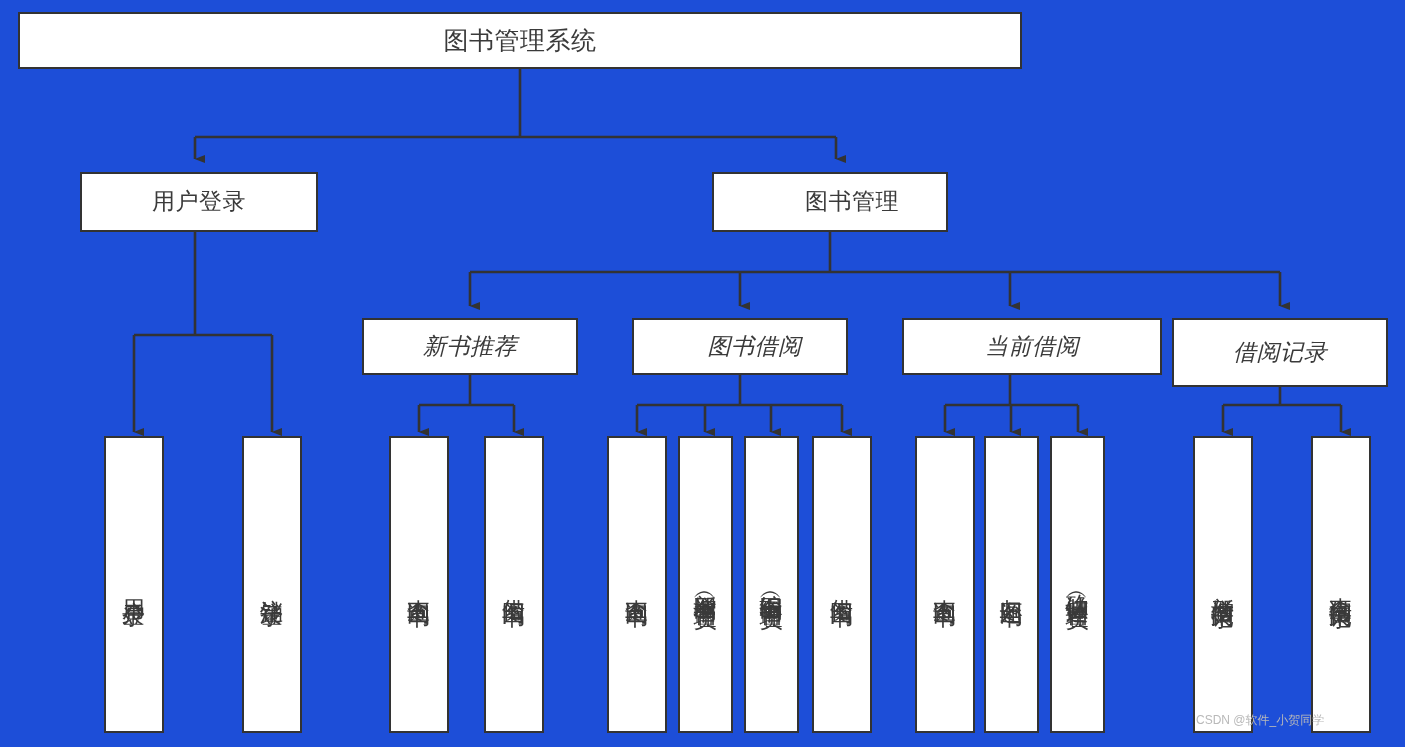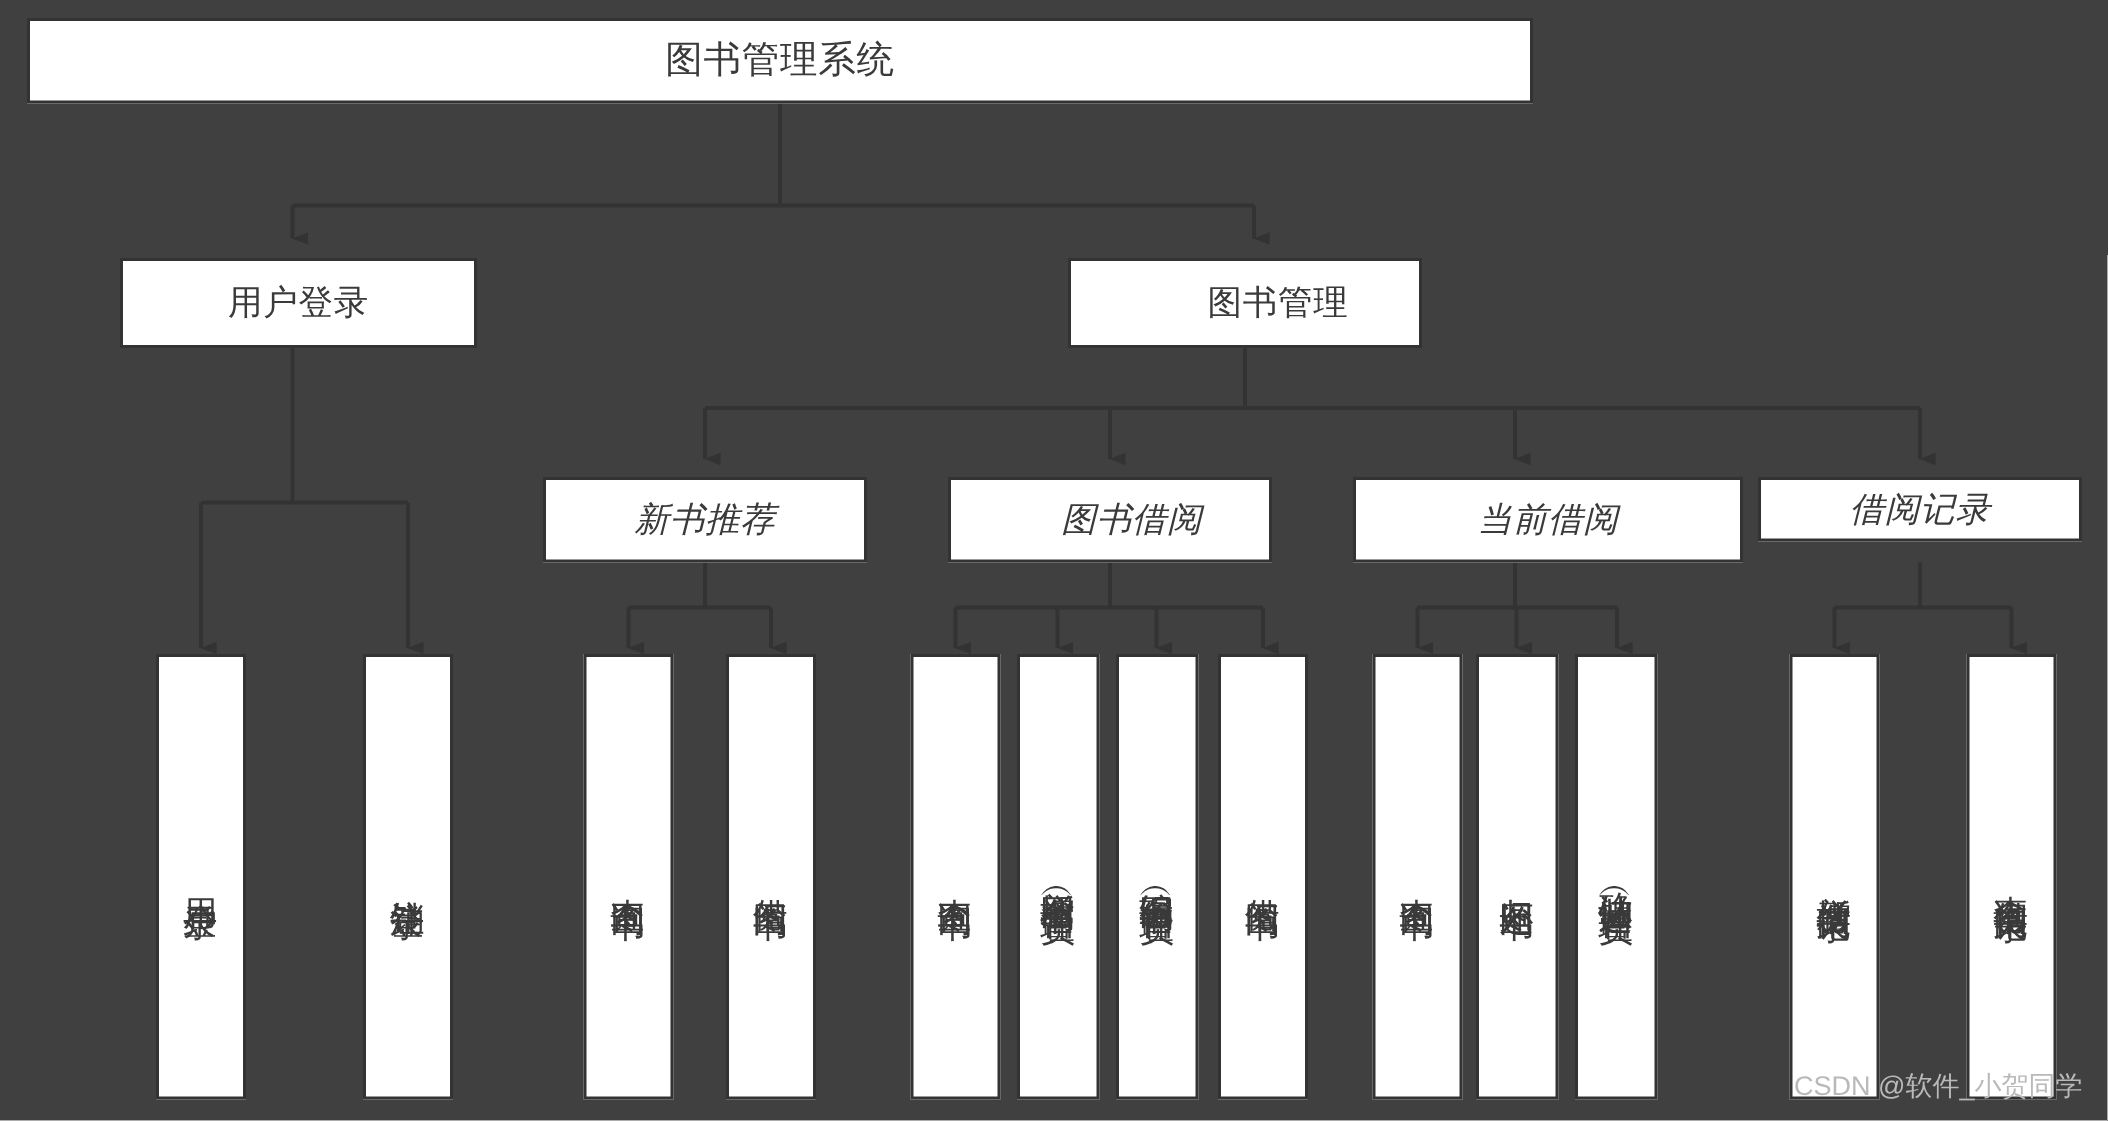--- a/index.html
+++ b/index.html
@@ -7,21 +7,21 @@
     padding: 0;
     background: #ffffff;
   }
   body {
     font-family: "Liberation Sans", "DejaVu Sans", sans-serif;
   }
   #diagram-root {
     position: relative;
     width: 1405px;
     height: 747px;
-    background: #404040;
+    background: #1d4ed8;
     overflow: hidden;
   }
   #edges-layer {
     position: absolute;
     left: 0;
     top: 0;
     width: 1405px;
     height: 747px;
     pointer-events: none;
   }
@@ -57,21 +57,21 @@
     text-orientation: upright;
     font-size: 23px;
     line-height: 1.22;
     letter-spacing: 2px;
     max-height: 100%;
   }
   #watermark {
     position: absolute;
     left: 1196px;
     top: 712px;
-    font-size: 18px;
+    font-size: 12px;
     color: #b9b9b9;
     white-space: nowrap;
     z-index: 5;
     font-family: "Liberation Sans", "DejaVu Sans", sans-serif;
   }
 </style>
 </head>
 <body>
 
 <div id="diagram-root">
@@ -139,21 +139,21 @@
 
   <div class="node level3" style="left:362px; top:318px; width:216px; height:57px;">
     <span class="node-label">新书推荐</span>
   </div>
   <div class="node level3" style="left:632px; top:318px; width:216px; height:57px;padding-left:29px;">
     <span class="node-label">图书借阅</span>
   </div>
   <div class="node level3" style="left:902px; top:318px; width:260px; height:57px;">
     <span class="node-label">当前借阅</span>
   </div>
-  <div class="node level3" style="left:1172px; top:318px; width:216px; height:43px;">
+  <div class="node level3" style="left:1172px; top:318px; width:216px; height:69px;">
     <span class="node-label">借阅记录</span>
   </div>
 
   <div class="node leaf" style="left:104px; top:436px; width:60px; height:297px;">
     <span class="node-label">用户登录</span>
   </div>
   <div class="node leaf" style="left:242px; top:436px; width:60px; height:297px;">
     <span class="node-label">注销登录</span>
   </div>
 

